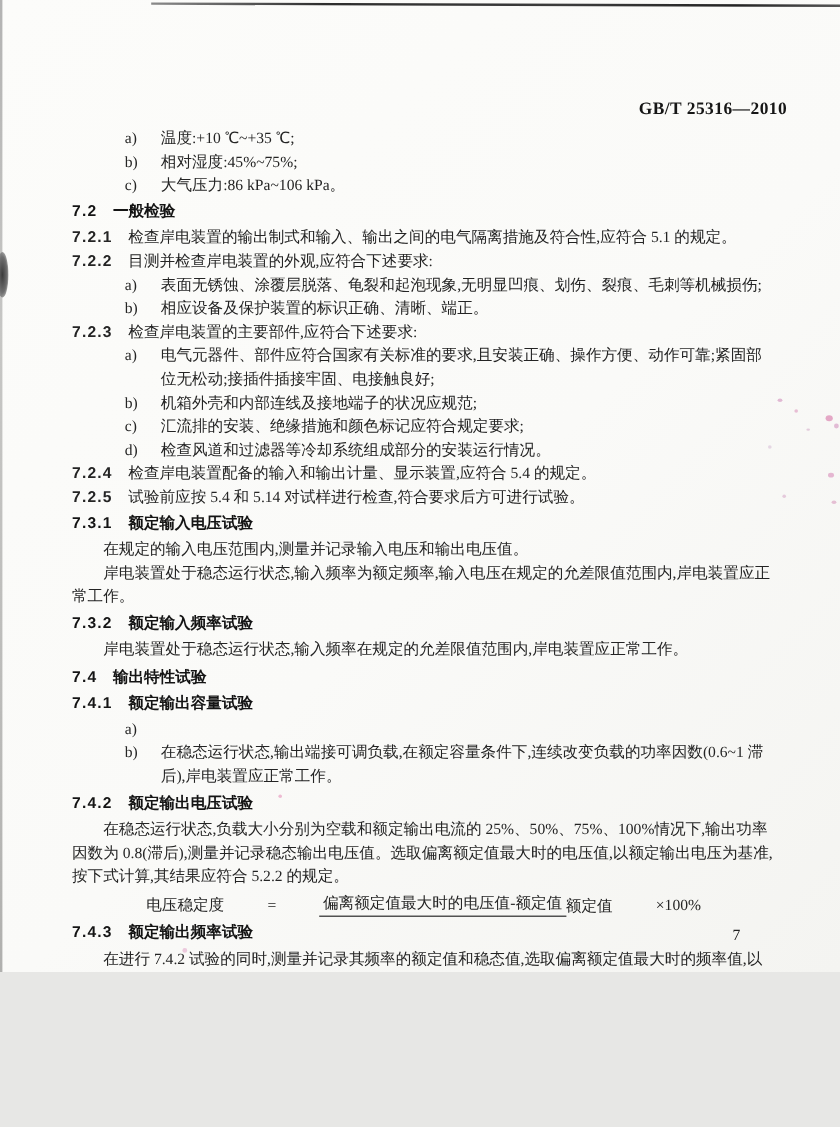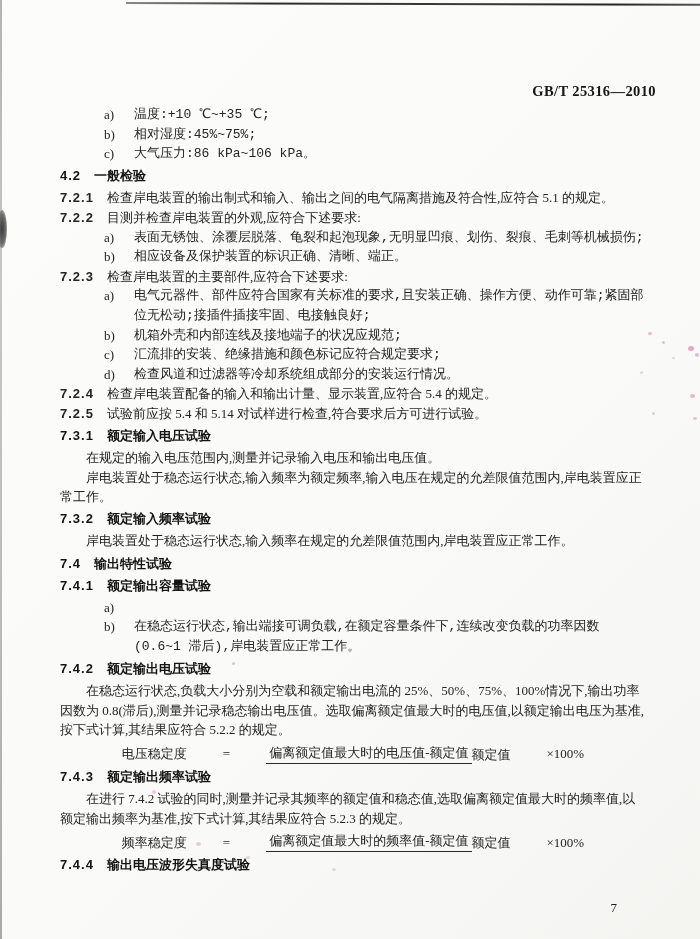--- a/index.html
+++ b/index.html
@@ -2,21 +2,21 @@
 <html><head>
 <meta charset="utf-8">
 <style>
   html,body { margin:0; padding:0; }
   body {
     width:700px; height:939px;
     background:#e7e7e5;
     font-family:"Liberation Serif", serif;
   }
   .page {
-    position:relative; width:700px; height:939px;
+    position:relative; width:700px; height:810px;
     background:linear-gradient(135deg, #fcfcfa 0%, #fafaf8 55%, #f4f4f1 100%);
     overflow:hidden;
     color:#242424;
   }
   
   .edge-top {
     position:absolute; top:2px; left:126px; width:574px; height:2px;
     background:linear-gradient(90deg, #8a8a8a, #2e2e2e 25%, #3c3c3c 60%, #242424 85%, #555);
     transform:rotate(0.18deg); transform-origin:left top;
   }
@@ -50,21 +50,21 @@
     position:absolute; top:83px; right:44px;
     font-family:"Liberation Serif", serif; font-weight:bold;
     font-size:14.5px; letter-spacing:.4px; color:#161616;
   }
   .content {
     position:absolute; left:60px; top:105px; width:586px;
     font-size:13px; line-height:19.6px;
   }
   .li { display:flex; }
   .li-marker { flex:0 0 30px; margin-left:44px; }
-  .li-text { flex:1;font-family:Liberation Mono, monospace; }
+  .li-text { flex:1; }
 
   .np { margin:0; }
   .np-num {
     font-family:"Liberation Sans", sans-serif; font-weight:600;
     letter-spacing:1px; margin-right:13px; white-space:nowrap;
   }
   .h {
     margin:2.5px 0; font-size:13px;
     font-family:"Liberation Sans", sans-serif; font-weight:bold; color:#141414;
   }
@@ -121,21 +121,21 @@
     <div class="li">
       <span class="li-marker">b)</span>
       <span class="li-text">相对湿度:45%~75%;</span>
     </div>
     <div class="li">
       <span class="li-marker">c)</span>
       <span class="li-text">大气压力:86 kPa~106 kPa。</span>
     </div>
 
     <div class="h">
-      <span class="h-num">4.2</span><span>一般检验</span>
+      <span class="h-num">7.2</span><span>一般检验</span>
     </div>
 
     <p class="np">
       <span class="np-num">7.2.1</span><span>检查岸电装置的输出制式和输入、输出之间的电气隔离措施及符合性,应符合 5.1 的规定。</span>
     </p>
     <p class="np">
       <span class="np-num">7.2.2</span><span>目测并检查岸电装置的外观,应符合下述要求:</span>
     </p>
 
     <div class="li">

